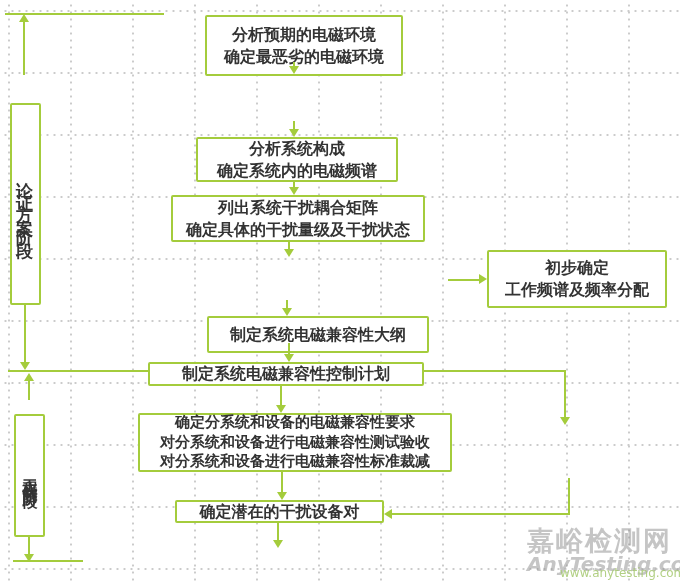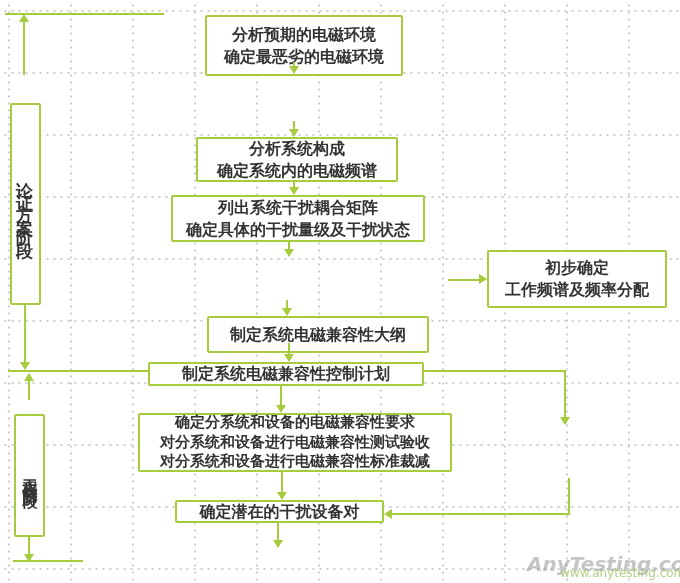--- a/index.html
+++ b/index.html
@@ -117,16 +117,17 @@
   <div class="vline" style="left:24px;top:305px;height:58px"></div>
   <div class="arr arr-down" style="left:20px;top:362px"></div>
   <div class="hline" style="left:8px;top:370px;width:140px"></div>
   <div class="arr arr-up" style="left:24px;top:373px"></div>
   <div class="vline" style="left:28px;top:381px;height:19px"></div>
 
   <div class="vline" style="left:28px;top:537px;height:18px"></div>
   <div class="arr arr-down" style="left:24px;top:554px"></div>
   <div class="hline" style="left:13px;top:560px;width:70px"></div>
 
+  <div class="wm-name">嘉峪检测网</div>
   <div class="wm-domain">AnyTesting.com</div>
   <div class="wm-url">www.anytesting.com</div>
 
 </div>
 
 </body></html>

